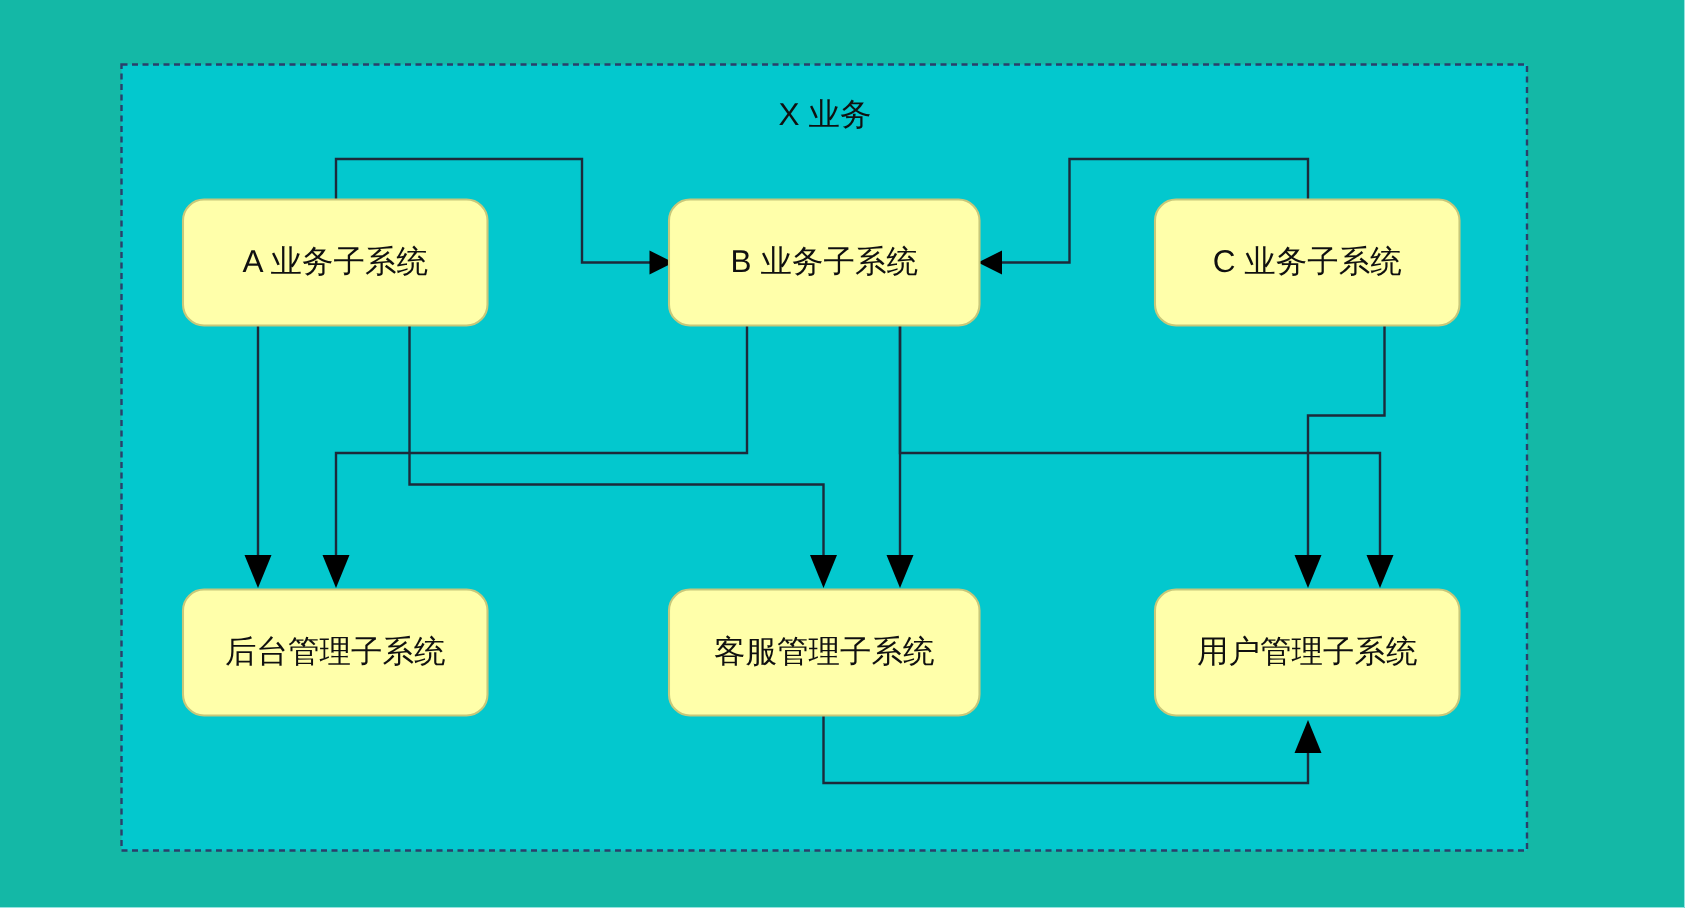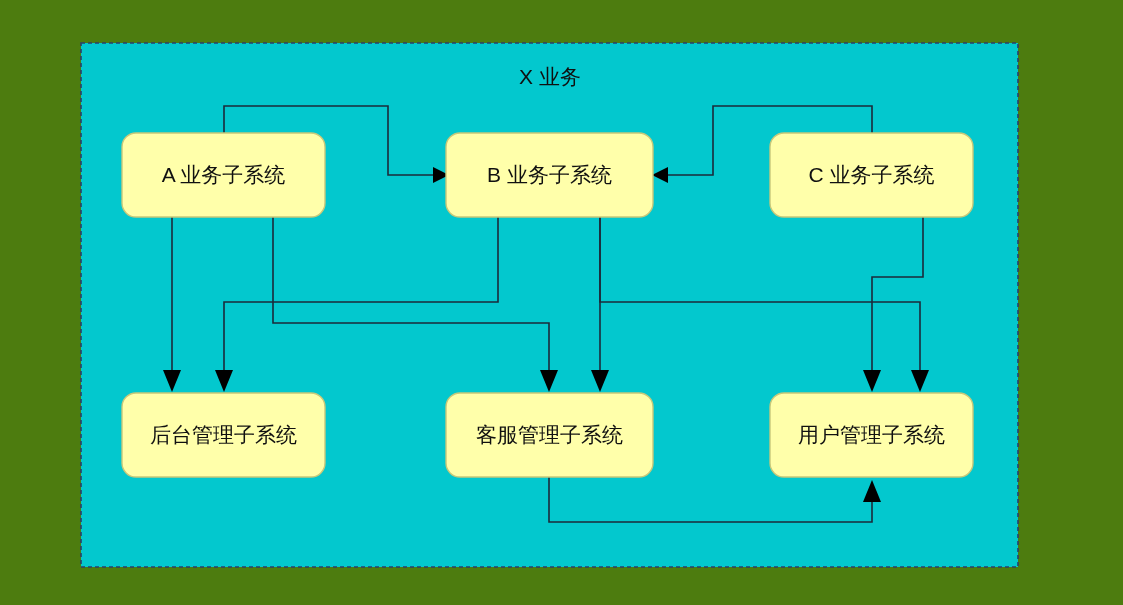--- a/index.html
+++ b/index.html
@@ -8,21 +8,21 @@
     padding: 0;
     background: #ffffff;
   }
   body {
     font-family: "Liberation Sans", "DejaVu Sans", sans-serif;
   }
   #canvas {
     position: relative;
     width: 1123px;
     height: 605px;
-    background: #4d7c0f;
+    background: #14b8a6;
     overflow: hidden;
   }
   #diagram-svg {
     position: absolute;
     left: 0;
     top: 0;
     width: 1123px;
     height: 605px;
     display: block;
   }

